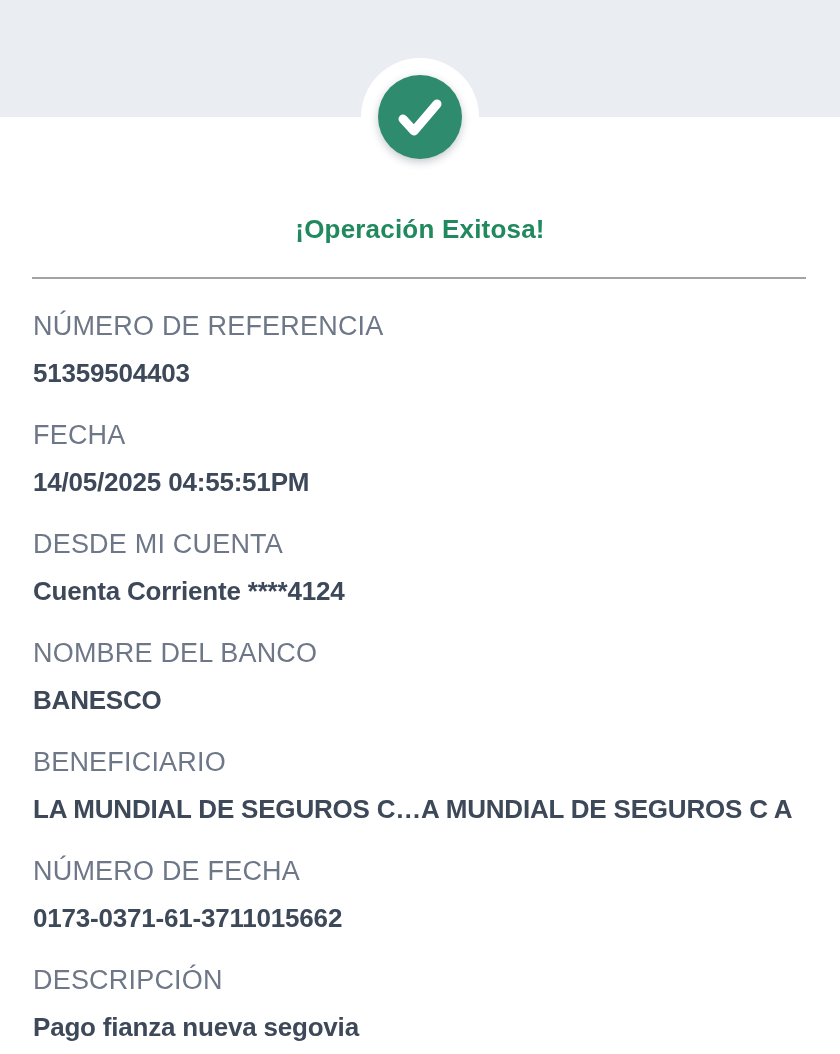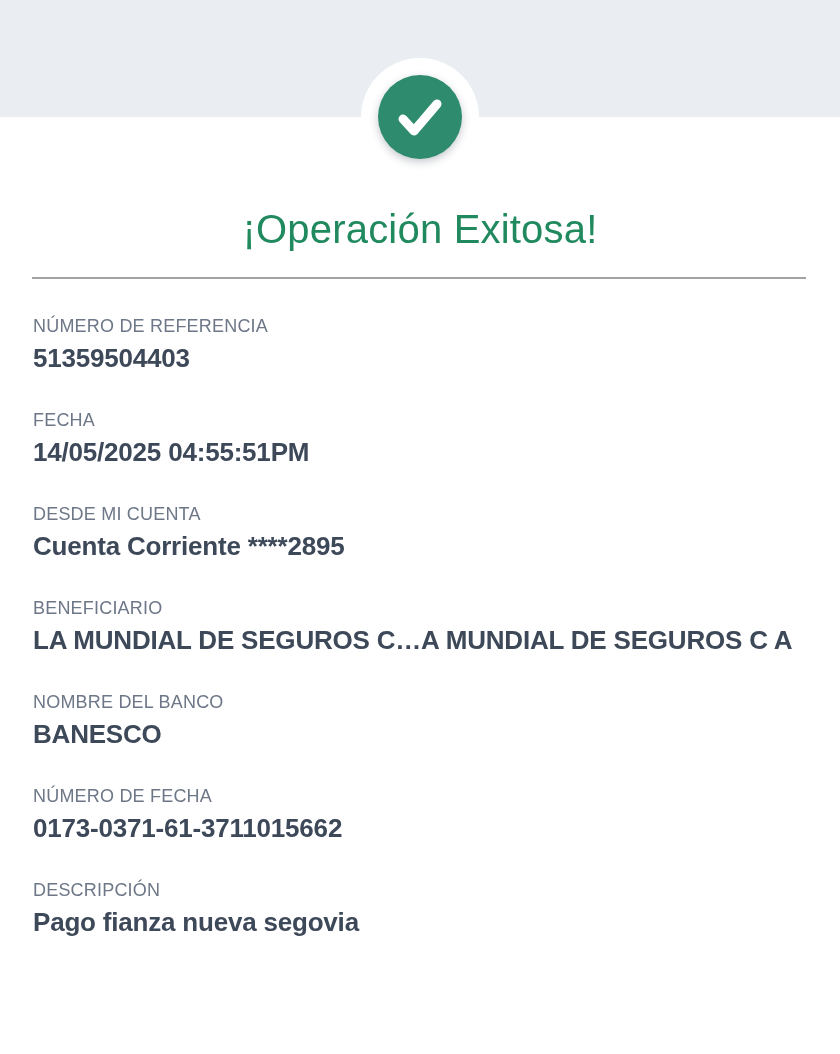--- a/index.html
+++ b/index.html
@@ -43,46 +43,46 @@
     align-items: center;
     justify-content: center;
   }
   .check-circle svg {
     display: block;
     margin-top: 2px;
   }
   .success-title {
     margin: 90px 0 0 0;
     text-align: center;
-    font-size: 40px;
-    font-weight: 400;
+    font-size: 26px;
+    font-weight: 700;
     line-height: 44px;
     letter-spacing: 0.2px;
     color: var(--title_green, #20895e);
   }
   .divider {
     border: none;
     border-top: 2px solid var(--divider_color, #a3a3a3);
     margin: 26px 34px 0 32px;
   }
   .fields {
     padding: 34px 33px 0 33px;
   }
   .field {
     margin-bottom: 33px;
   }
   .field-label {
-    font-size: 18px;
+    font-size: 27px;
     font-weight: 400;
     line-height: 26px;
     letter-spacing: 0.2px;
     color: var(--label_color, #6d7787);
   }
   .field-value {
-    margin-top: 3px;
+    margin-top: 18px;
     font-size: 26px;
     font-weight: 700;
     line-height: 32px;
     letter-spacing: -0.2px;
     white-space: nowrap;
     overflow: hidden;
     color: var(--value_color, #3d4859);
   }
 </style>
 </head>
@@ -111,31 +111,31 @@
       <div class="field-value">51359504403</div>
     </div>
 
     <div class="field">
       <div class="field-label">FECHA</div>
       <div class="field-value">14/05/2025 04:55:51PM</div>
     </div>
 
     <div class="field">
       <div class="field-label">DESDE MI CUENTA</div>
-      <div class="field-value">Cuenta Corriente ****2895</div>
+      <div class="field-value">Cuenta Corriente ****4124</div>
+    </div>
+
+    <div class="field">
+      <div class="field-label">NOMBRE DEL BANCO</div>
+      <div class="field-value">BANESCO</div>
     </div>
 
     <div class="field">
       <div class="field-label">BENEFICIARIO</div>
       <div class="field-value">LA MUNDIAL DE SEGUROS C…A MUNDIAL DE SEGUROS C A</div>
-    </div>
-
-    <div class="field">
-      <div class="field-label">NOMBRE DEL BANCO</div>
-      <div class="field-value">BANESCO</div>
     </div>
 
     <div class="field">
       <div class="field-label">NÚMERO DE FECHA</div>
       <div class="field-value">0173-0371-61-3711015662</div>
     </div>
 
     <div class="field">
     </div>
 

